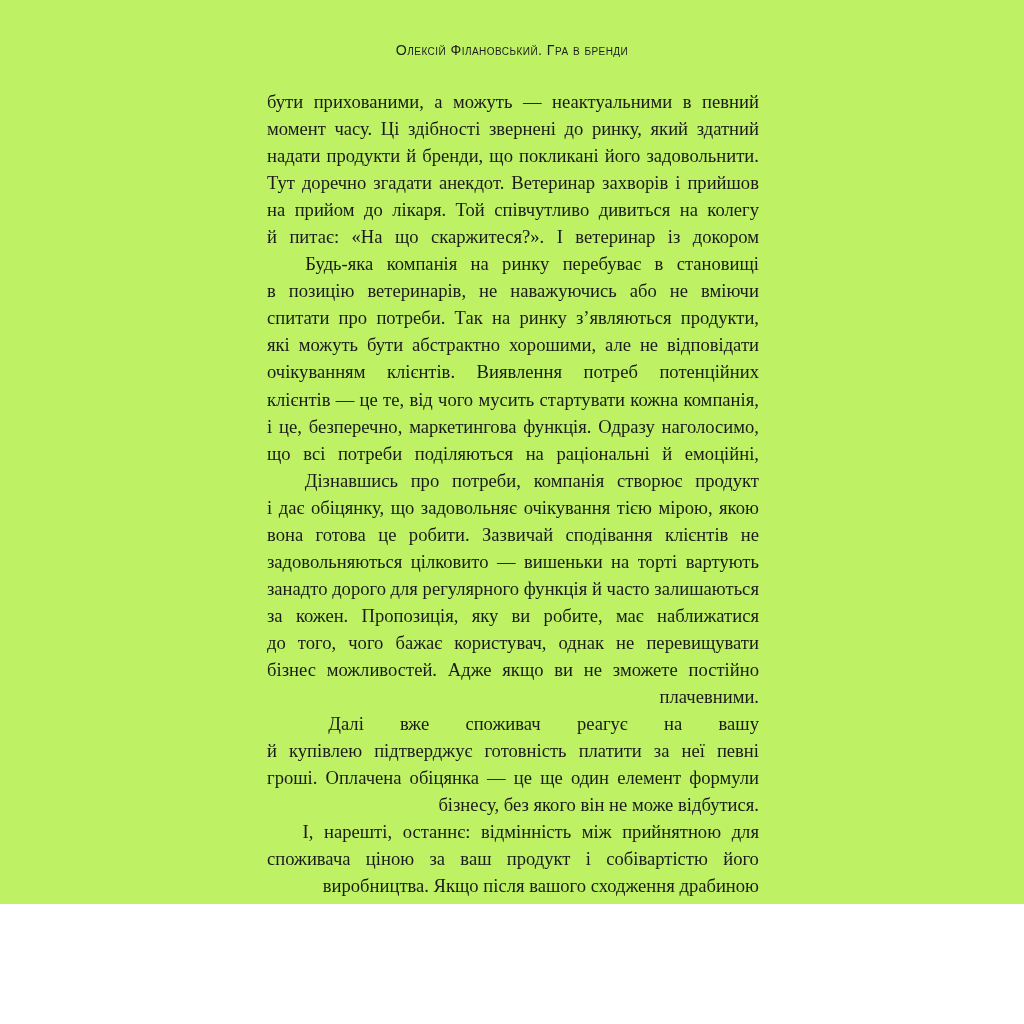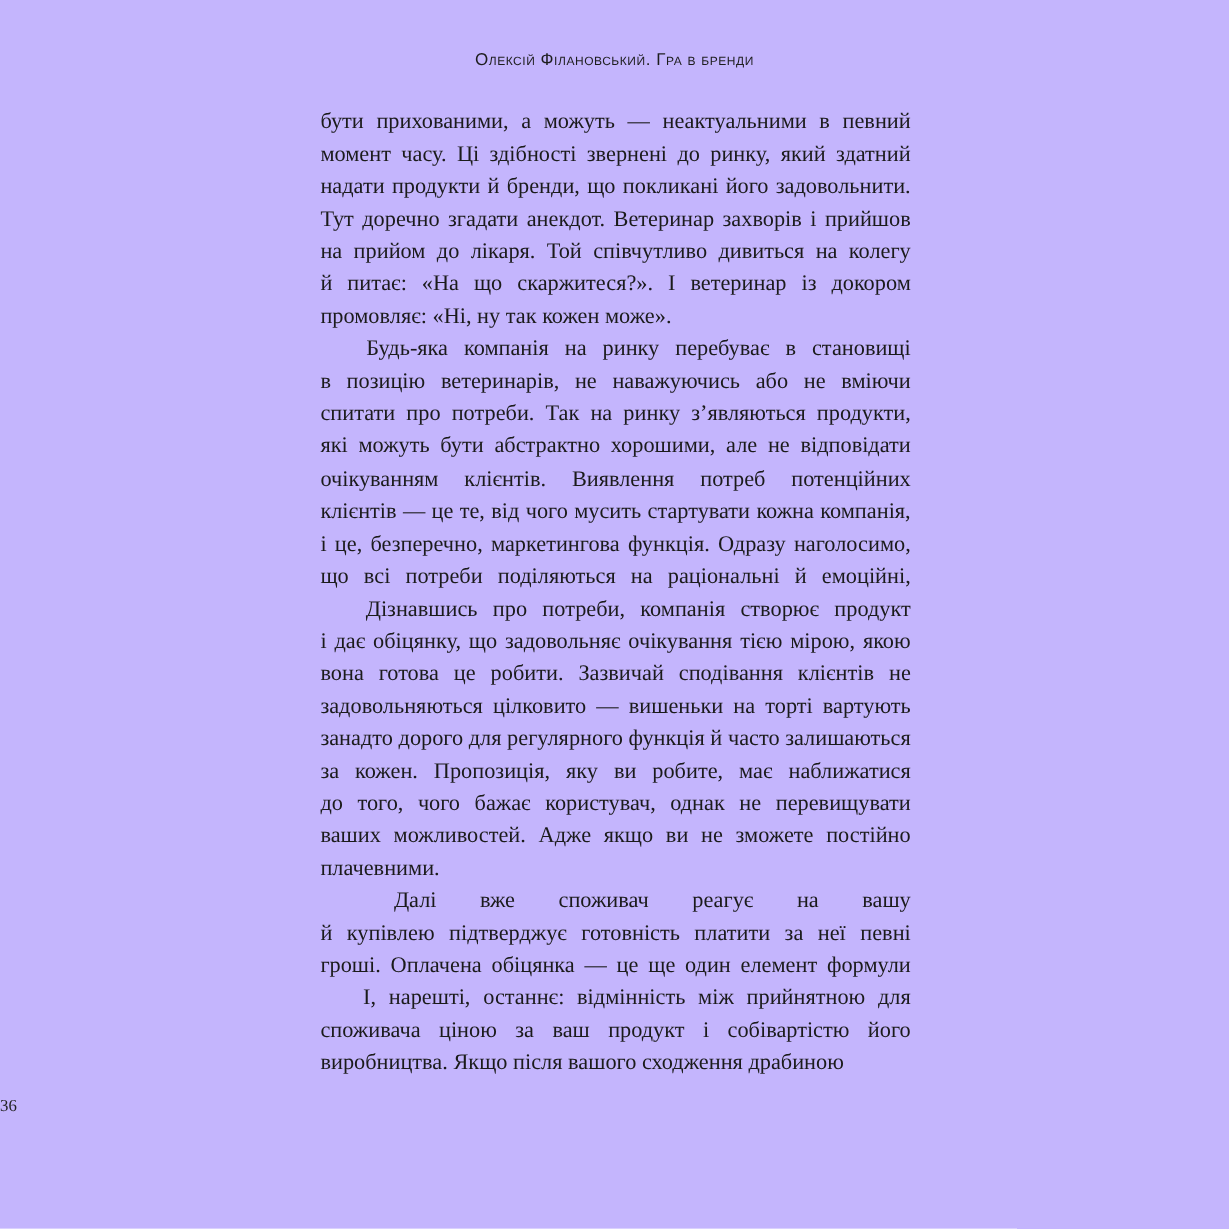--- a/index.html
+++ b/index.html
@@ -3,22 +3,22 @@
 <meta charset="utf-8">
 <style>
   html, body {
     margin: 0;
     padding: 0;
     background: #ffffff;
   }
   .page {
     position: relative;
     width: 1024px;
-    height: 1024px;
-    background: #c4b5fd;
+    height: 904px;
+    background: #bef264;
     overflow: hidden;
     font-family: "Liberation Serif", "DejaVu Serif", serif;
     color: #1b1b1b;
     box-sizing: border-box;
     padding-left: 40px;
   }
 
   
   .running-head {
     position: absolute;
@@ -45,20 +45,21 @@
 
   
   .para-lines {
     font-size: 18.6px;
     line-height: 27.05px;
     color: #1b1b1b;
   }
   .para-lines .ln {
     display: block;
     white-space: nowrap;
+    text-align: right;
   }
   .para-lines .ln.just {
     display: flex;
     justify-content: space-between;
   }
   .para-lines .ln.just > span {
     white-space: pre;
   }
 
   
@@ -138,21 +139,20 @@
           <span>й</span>
           <span>питає:</span>
           <span>«На</span>
           <span>що</span>
           <span>скаржитеся?».</span>
           <span>І</span>
           <span>ветеринар</span>
           <span>із</span>
           <span>докором</span>
         </div>
-        <div class="ln">промовляє: «Ні, ну так кожен може».</div>
       </div>
       <div class="para-lines">
         <div class="ln just">
           <span style="display: inline-block; width: 25px;"></span>
           <span>Будь-яка</span>
           <span>компанія</span>
           <span>на</span>
           <span>ринку</span>
           <span>перебуває</span>
           <span>в</span>
@@ -291,21 +291,21 @@
           <span>до</span>
           <span>того,</span>
           <span>чого</span>
           <span>бажає</span>
           <span>користувач,</span>
           <span>однак</span>
           <span>не</span>
           <span>перевищувати</span>
         </div>
         <div class="ln just">
-          <span>ваших</span>
+          <span>бізнес</span>
           <span>можливостей.</span>
           <span>Адже</span>
           <span>якщо</span>
           <span>ви</span>
           <span>не</span>
           <span>зможете</span>
           <span>постійно</span>
         </div>
         <div class="ln">плачевними.</div>
       </div>
@@ -333,20 +333,21 @@
           <span>гроші.</span>
           <span>Оплачена</span>
           <span>обіцянка</span>
           <span>—</span>
           <span>це</span>
           <span>ще</span>
           <span>один</span>
           <span>елемент</span>
           <span>формули</span>
         </div>
+        <div class="ln">бізнесу, без якого він не може відбутися.</div>
       </div>
       <div class="para-lines">
         <div class="ln just">
           <span style="display: inline-block; width: 25px;"></span>
           <span>І,</span>
           <span>нарешті,</span>
           <span>останнє:</span>
           <span>відмінність</span>
           <span>між</span>
           <span>прийнятною</span>

